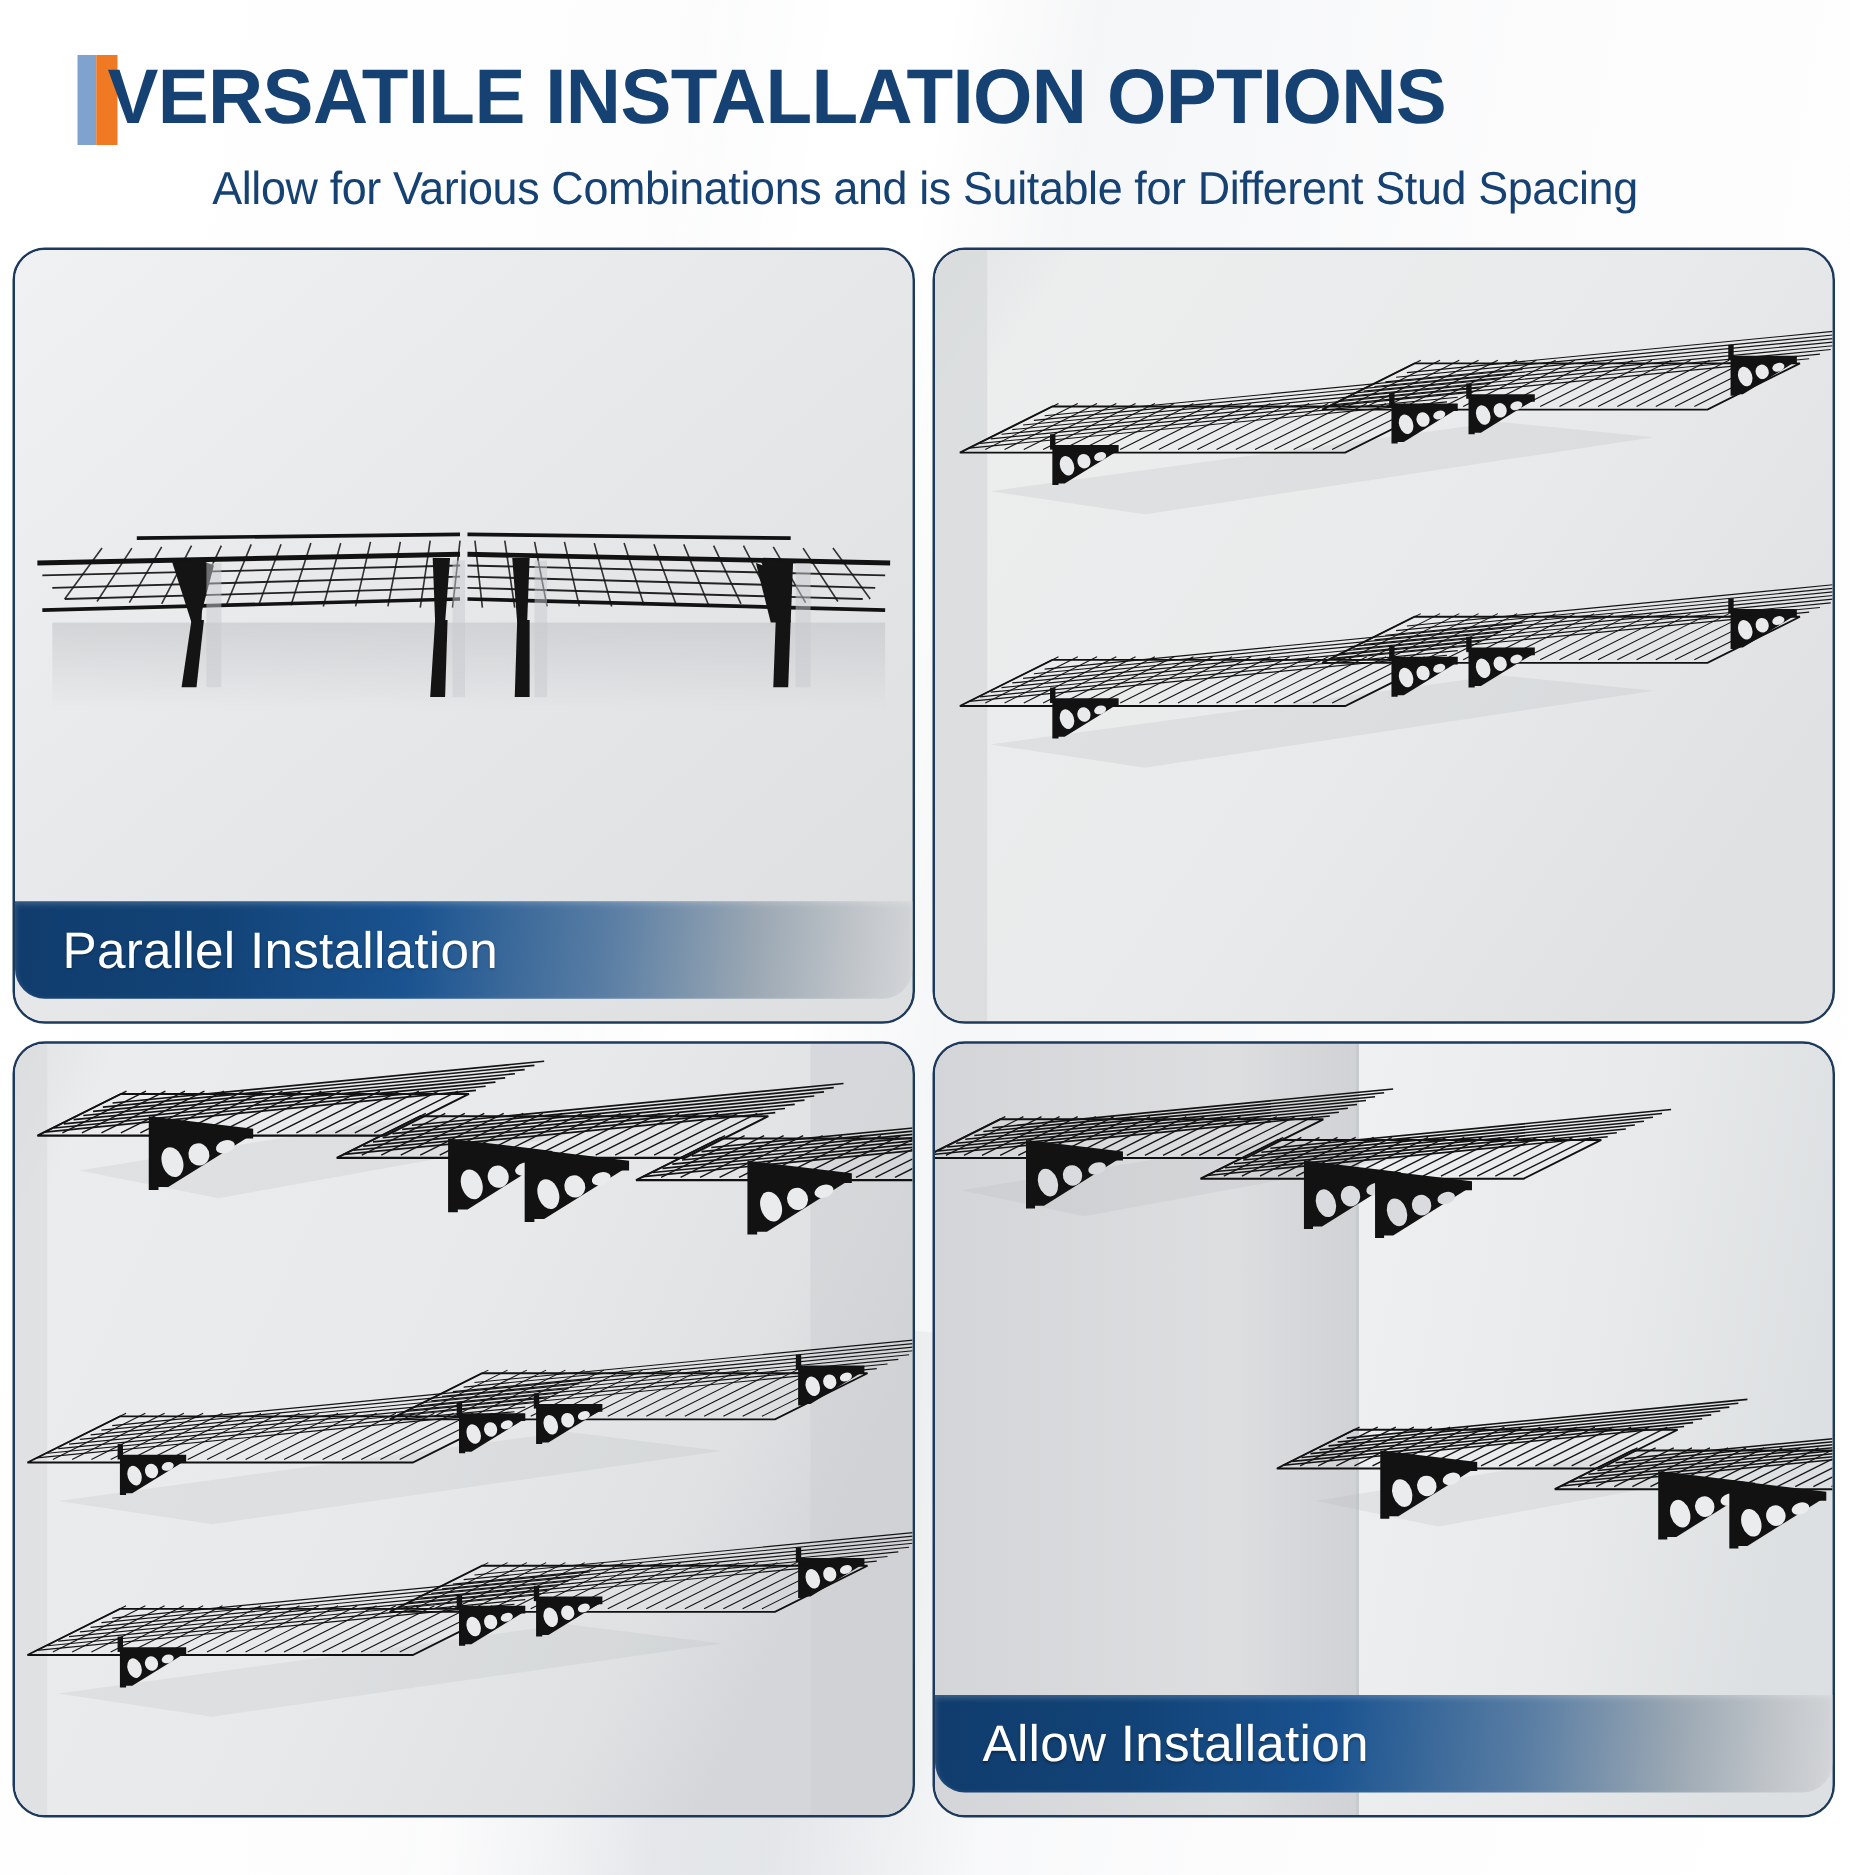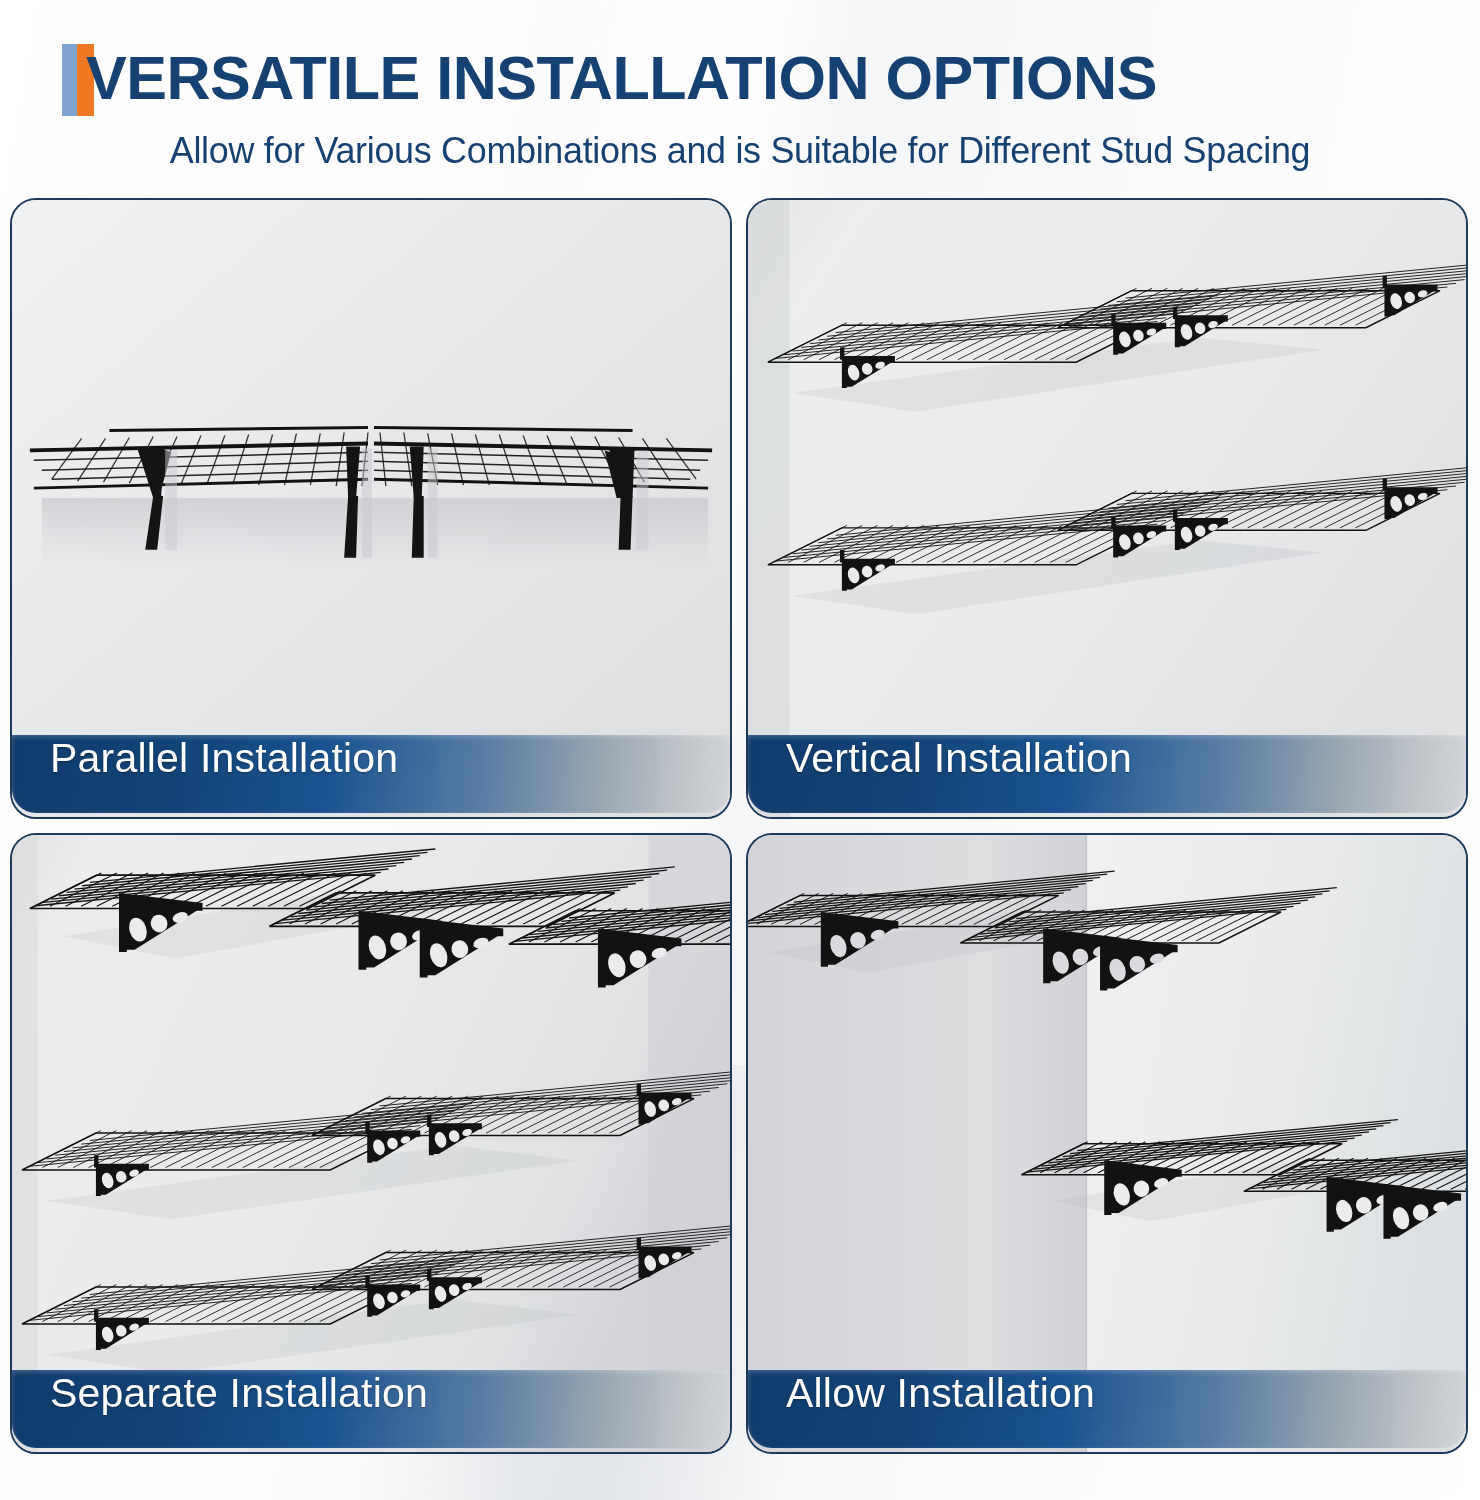--- a/index.html
+++ b/index.html
@@ -108,28 +108,28 @@
     overflow: hidden;
     background: #e9eaec;
   }
 
   .panel-photo { position: absolute; inset: 0; }
   .panel-photo svg { width: 100%; height: 100%; display: block; }
 
   
   .caption {
     position: absolute;
-    left: 0; right: 0; bottom: 4px;
+    left: 0; right: 0; bottom: 18px;
     height: 78px;
     border-radius: 0 0 24px 24px;
     background: linear-gradient(95deg,
         #103c6d 0%, #124377 22%, #1a5390 44%,
         #5a7ea4 66%, #9aa7b3 82%, #c3c7cb 94%, #d3d5d8 100%);
     display: flex;
-    align-items: flex-start;
+    align-items: center;
     box-shadow: inset 0 2px 5px rgba(255,255,255,0.22);
   }
   .caption-label {
     font-family: "Liberation Sans Narrow", "Liberation Sans", sans-serif;
     font-size: 41px;
     font-weight: 400;
     color: #ffffff;
     padding-left: 38px;
     letter-spacing: 0.2px;
     text-shadow: 0 1px 2px rgba(0,0,0,0.35);
@@ -355,23 +355,20 @@
                 <use href="#bracket"></use>
               </g>
             <g transform="translate(660,-16)">
                 <use href="#bracket"></use>
               </g>
             <g transform="translate(1000,-66)">
                 <use href="#bracket"></use>
               </g>
           </g>
         </svg>
-      </div>
-      <div class="caption">
-        <span class="caption-label">Vertical Installation</span>
       </div>
     </div>
 
     <div class="panel">
       <div class="panel-photo">
         <svg viewBox="0 0 722 621" preserveAspectRatio="none" aria-hidden="true">
           <defs>
             <linearGradient id="wall3" x1="0" y1="0" x2="1" y2="0.4">
               <stop offset="0%" stop-color="#e0e2e4"></stop>
               <stop offset="10%" stop-color="#ebecee"></stop>
@@ -525,23 +522,20 @@
                 <use href="#bracket3"></use>
               </g>
             <g transform="translate(660,-16)">
                 <use href="#bracket3"></use>
               </g>
             <g transform="translate(1000,-66)">
                 <use href="#bracket3"></use>
               </g>
           </g>
         </svg>
-      </div>
-      <div class="caption">
-        <span class="caption-label">Separate Installation</span>
       </div>
     </div>
 
     <div class="panel">
       <div class="panel-photo">
         <svg viewBox="0 0 722 621" preserveAspectRatio="none" aria-hidden="true">
           <defs>
             <linearGradient id="wallLeft4" x1="0" y1="0" x2="1" y2="0">
               <stop offset="0%" stop-color="#d3d5d8"></stop>
               <stop offset="70%" stop-color="#dcdee0"></stop>

